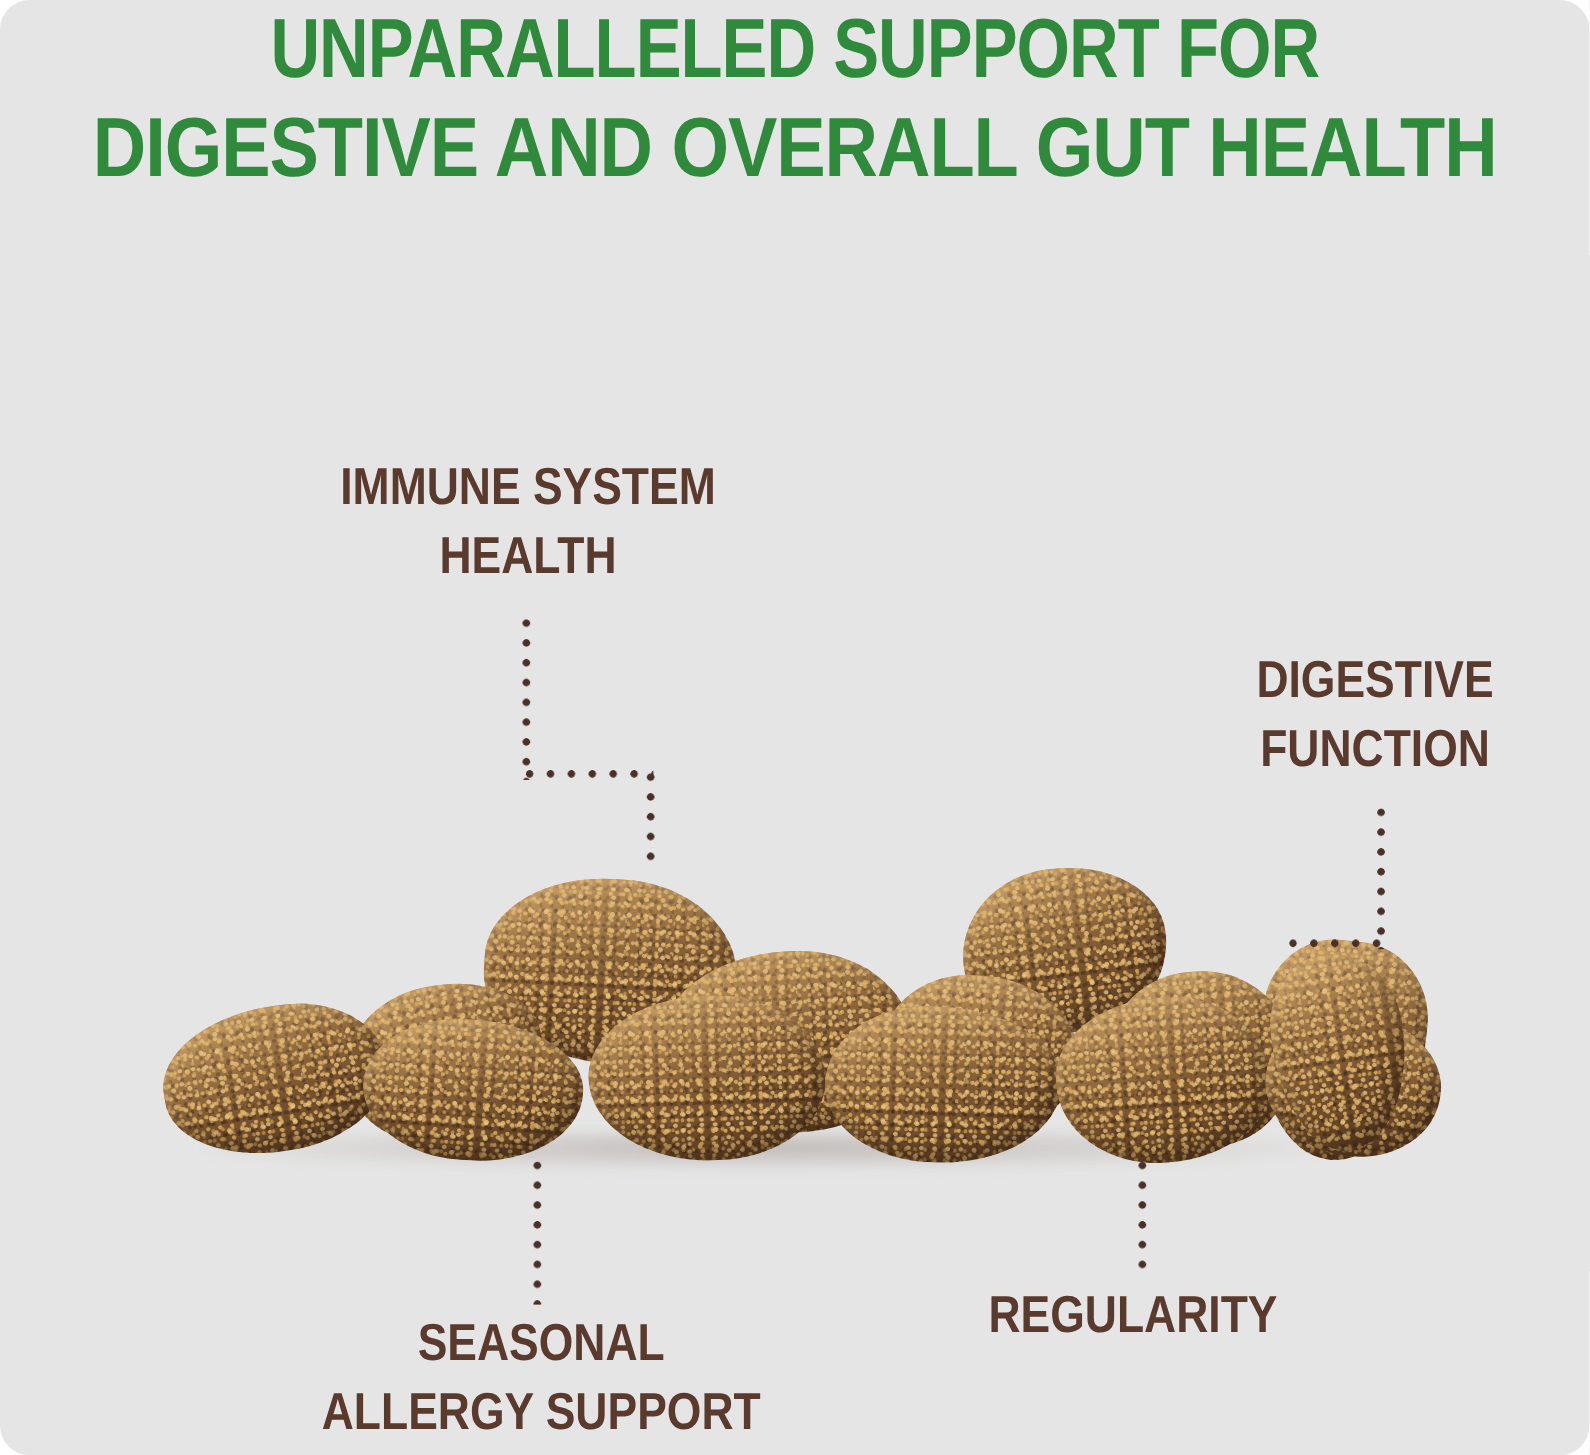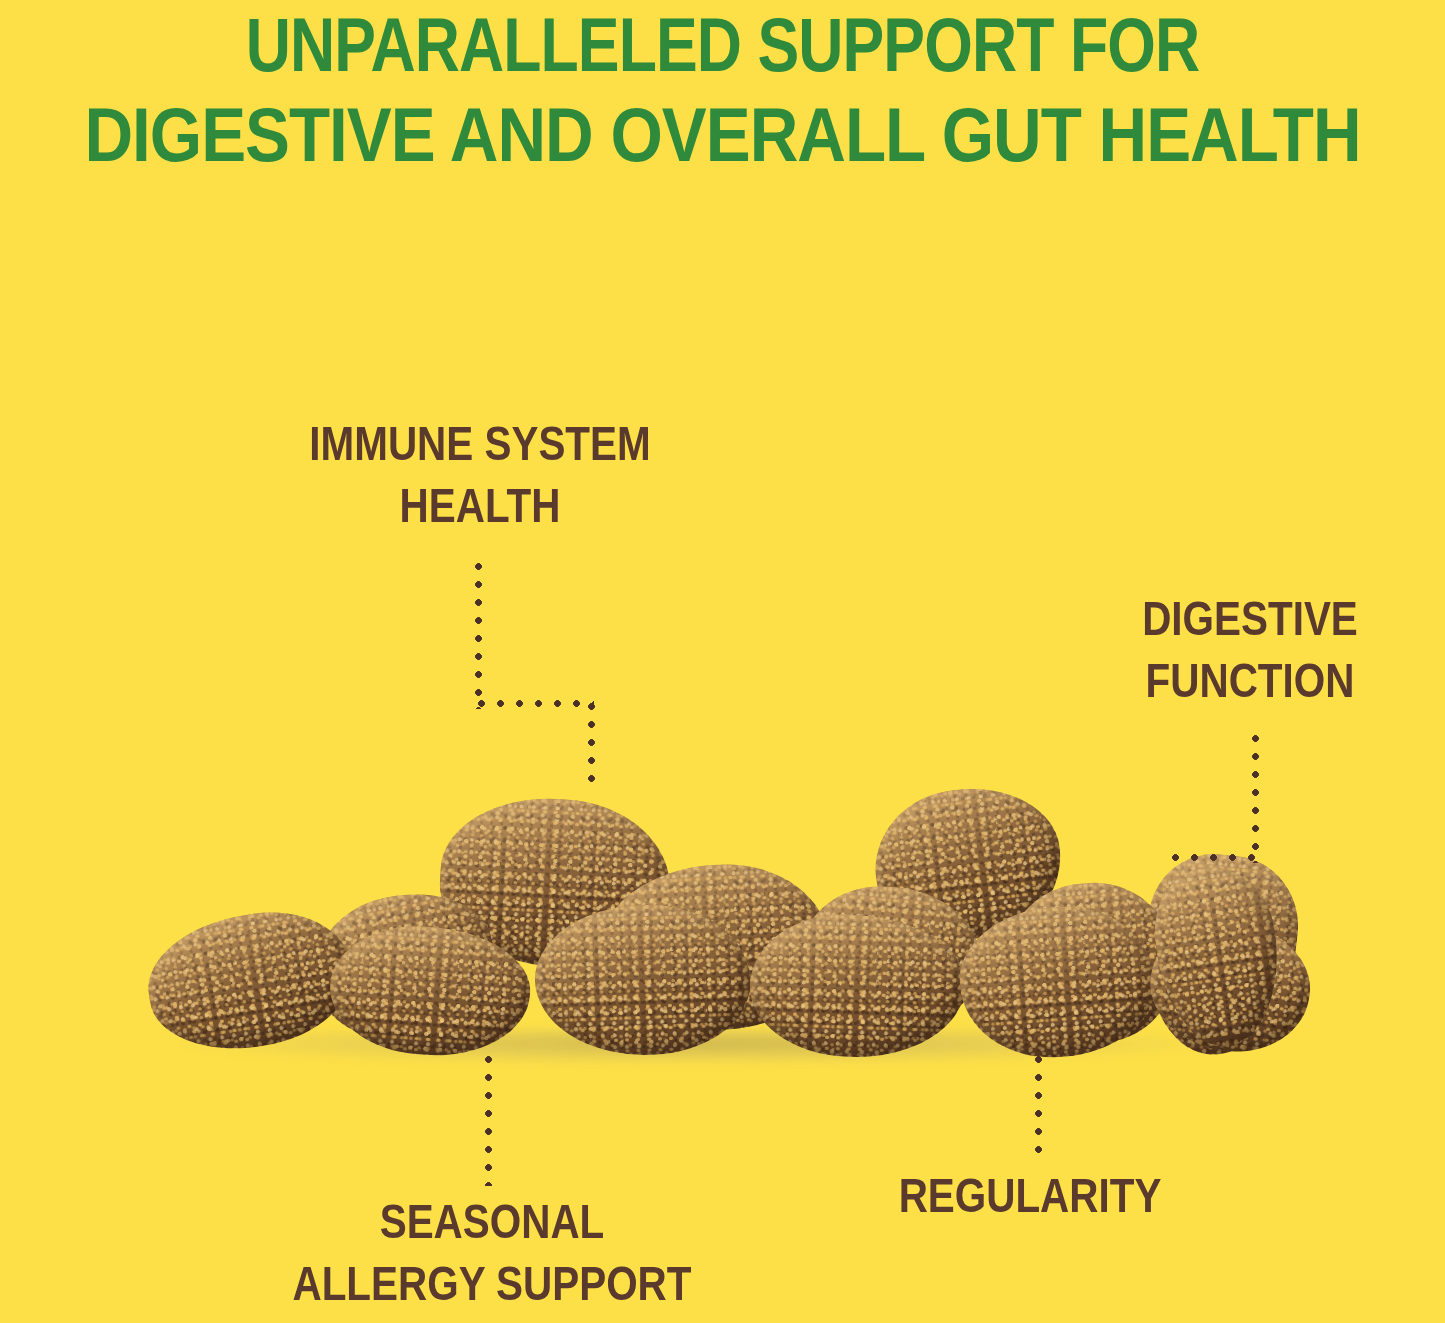--- a/index.html
+++ b/index.html
@@ -4,23 +4,24 @@
 <style>
   html, body {
     margin: 0;
     padding: 0;
     background: #ffffff;
   }
   #page {
     position: relative;
     width: 1445px;
     height: 1323px;
-    background: #fde047;
+    background: #e5e5e5;
     overflow: hidden;
     font-family: "Liberation Sans", sans-serif;
+    border-radius: 27px;
   }
 
   
   .headline {
     position: absolute;
     left: 0;
     width: 1445px;
     text-align: center;
     color: #2f8a3b;
     font-family: "Liberation Sans", sans-serif;

